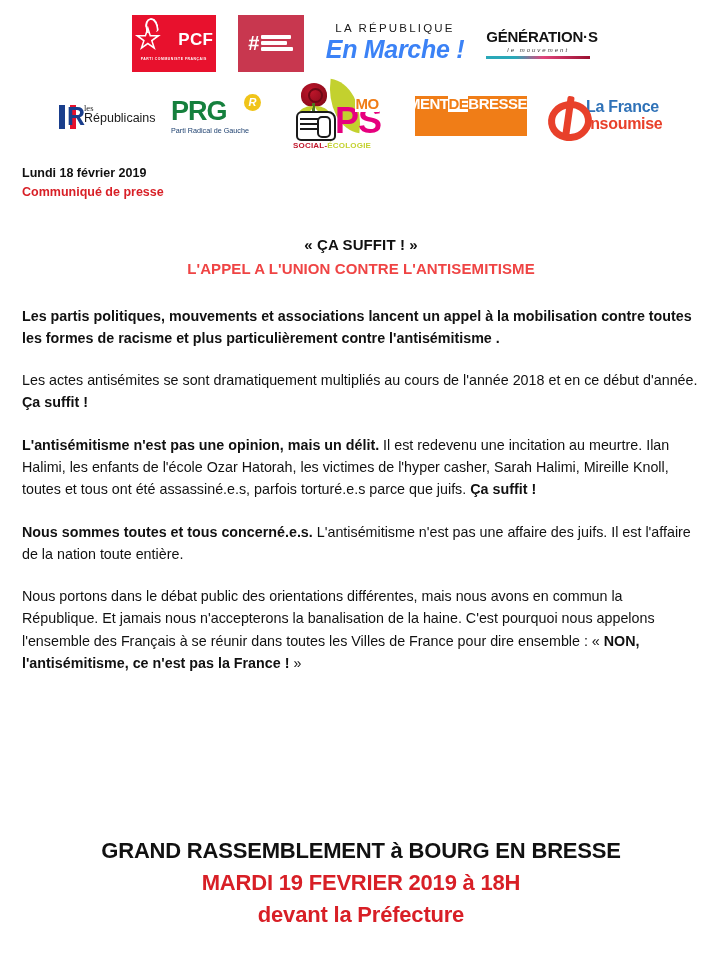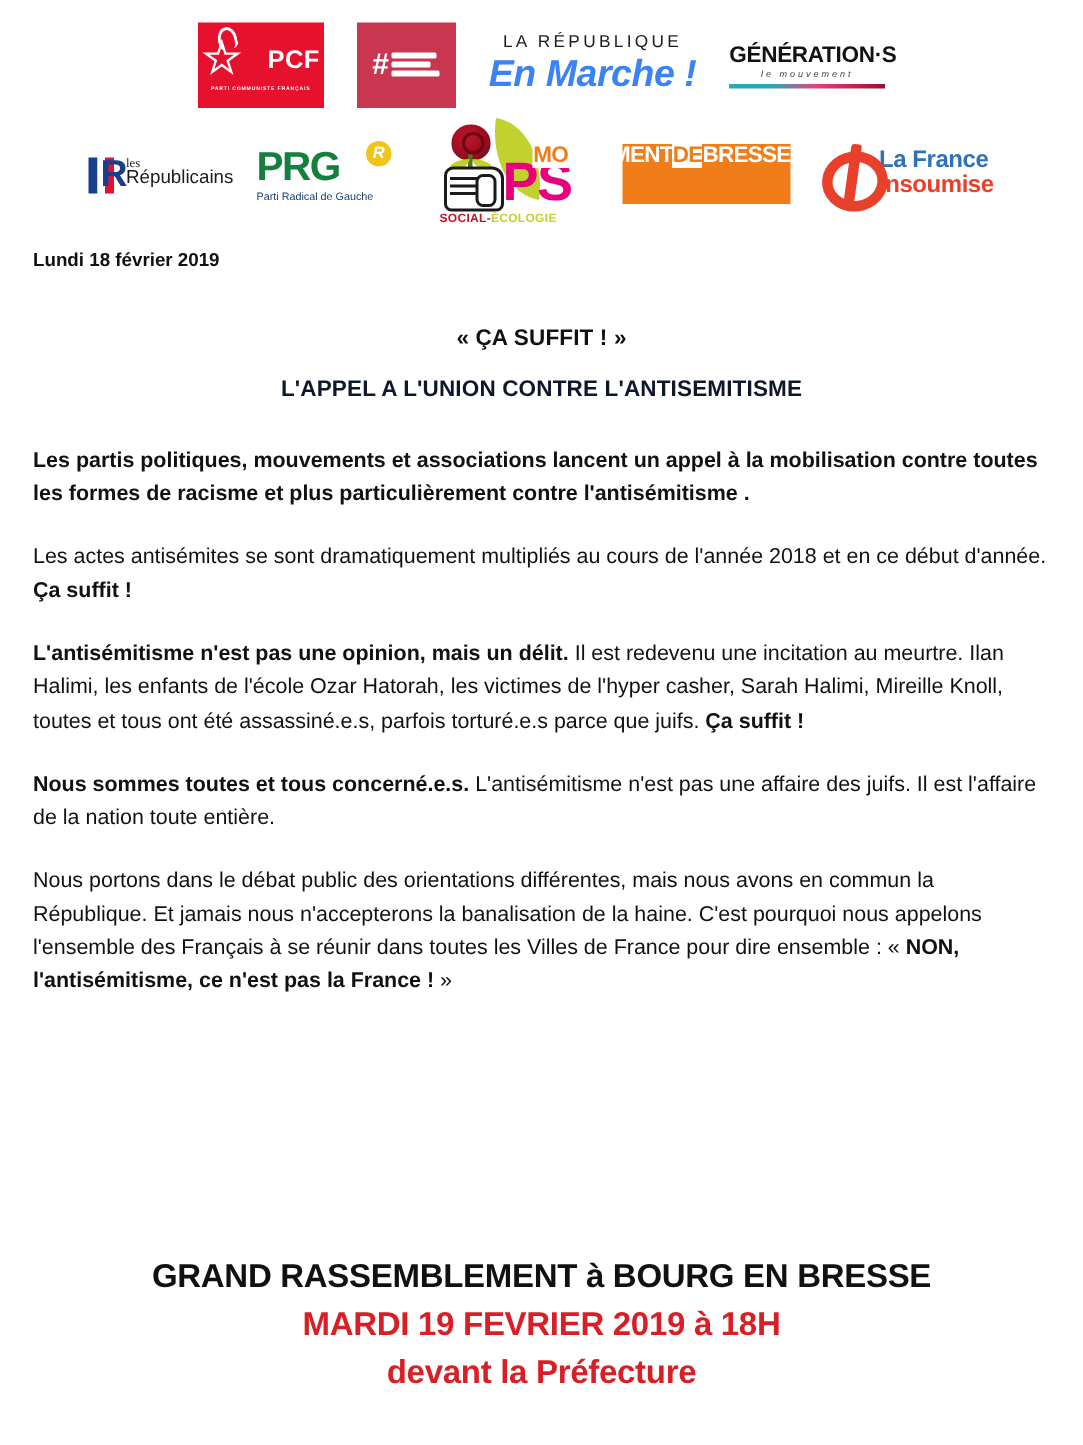--- a/index.html
+++ b/index.html
@@ -314,22 +314,22 @@
     font-size: 12.5px; font-weight: bold; color: #d81f26;
     line-height: 1.5;
   }
 
   .headline { text-align: center; margin-top: 32px; }
   .headline-1 {
     font-size: 15px; font-weight: bold; color: #111111;
     letter-spacing: 0.1px; line-height: 1.5;
   }
   .headline-2 {
-    font-size: 15px; font-weight: bold; color: #0f172a;
-    letter-spacing: 0.1px; line-height: 1.5; margin-top: 12px;
+    font-size: 15px; font-weight: bold; color: #ef4444;
+    letter-spacing: 0.1px; line-height: 1.5; margin-top: 2px;
   }
 
   .body-copy { margin-top: 24px; }
   .para {
     font-size: 14.3px; line-height: 1.56; color: #111111;
     margin: 0 0 20px 0;
   }
   .para b { font-weight: bold; }
   .para.bold-lead { font-weight: bold; }
 
@@ -449,20 +449,21 @@
       </div>
     </div>
 
   </div>
 </div>
 
 <div class="doc">
 
   <div class="meta">
     <div class="meta-date">Lundi 18 février 2019</div>
+    <div class="meta-kind">Communiqué de presse</div>
   </div>
 
   <div class="headline">
     <div class="headline-1">« ÇA SUFFIT ! »</div>
     <div class="headline-2">L'APPEL A L'UNION CONTRE L'ANTISEMITISME</div>
   </div>
 
   <div class="body-copy">
 
     <p class="para bold-lead">Les partis politiques, mouvements et associations lancent un appel à la mobilisation contre toutes les formes de racisme et plus particulièrement contre l'antisémitisme .</p>

